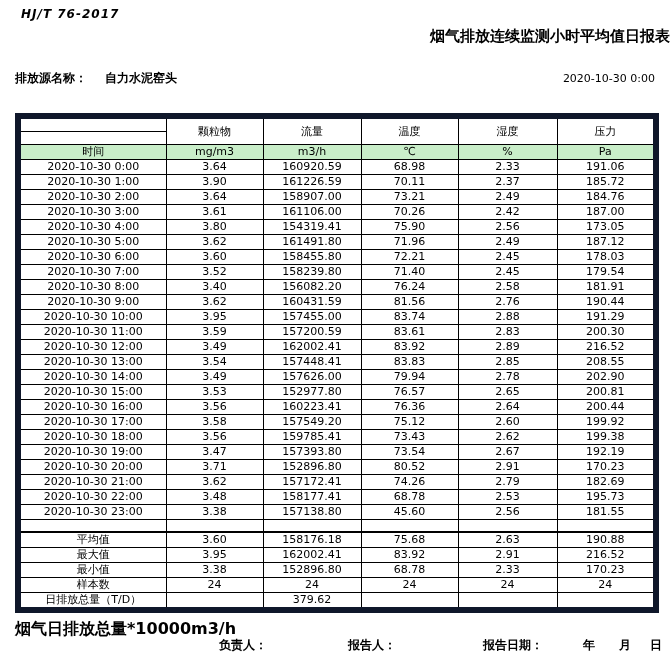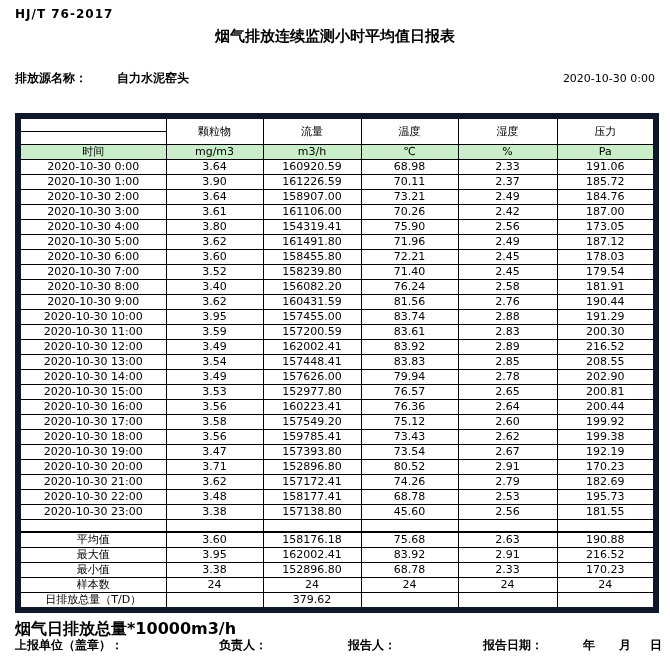--- a/index.html
+++ b/index.html
@@ -1,29 +1,29 @@
 <!DOCTYPE html>
 <html><head>
 <meta charset="utf-8">
 <style>
   html,body { margin:0; padding:0; background:#ffffff; }
   body {
     width:670px; height:659px; position:relative;
     font-family:"DejaVu Sans", sans-serif; color:#000;
   }
   .standard {
-    position:absolute; left:15px; top:7px;
-    font-size:12px; font-weight:bold; letter-spacing:1px;
+    position:absolute; left:21px; top:7px;
+    font-size:12px; font-weight:bold; letter-spacing:1px;font-style:italic;
   }
   .title {
     position:absolute; left:0; top:27px; width:670px;
-    text-align:center; font-size:15px; font-weight:bold;
+    text-align:right; font-size:15px; font-weight:bold;
   }
   .source-line { position:absolute; left:15px; top:70px; font-size:12px; font-weight:bold; }
-  .source-name { margin-left:30px; }
+  .source-name { margin-left:18px; }
   .datetime {
     position:absolute; right:15px; top:72px; font-size:11px; font-weight:normal;
   }
   table.report {
     position:absolute; left:15px; top:113px;
     border-collapse:collapse; table-layout:fixed; width:640px;
     border:6px solid #0f172a;
   }
   table.report td {
     border:1px solid #000; padding:0; height:14px; line-height:14px;
@@ -326,20 +326,19 @@
         <td></td>
         <td></td>
         <td></td>
       </tr>
     </tbody>
 </table>
 
 <div class="note">烟气日排放总量*10000m3/h</div>
 
 <div class="sign-line">
-  <span class="lbl-unit">上报单位（盖章）：</span>
   <span class="lbl-resp">负责人：</span>
   <span class="lbl-rept">报告人：</span>
   <span class="lbl-date">报告日期：</span>
   <span class="lbl-year">年</span>
   <span class="lbl-month">月</span>
   <span class="lbl-day">日</span>
 </div>
 
 </body></html>

